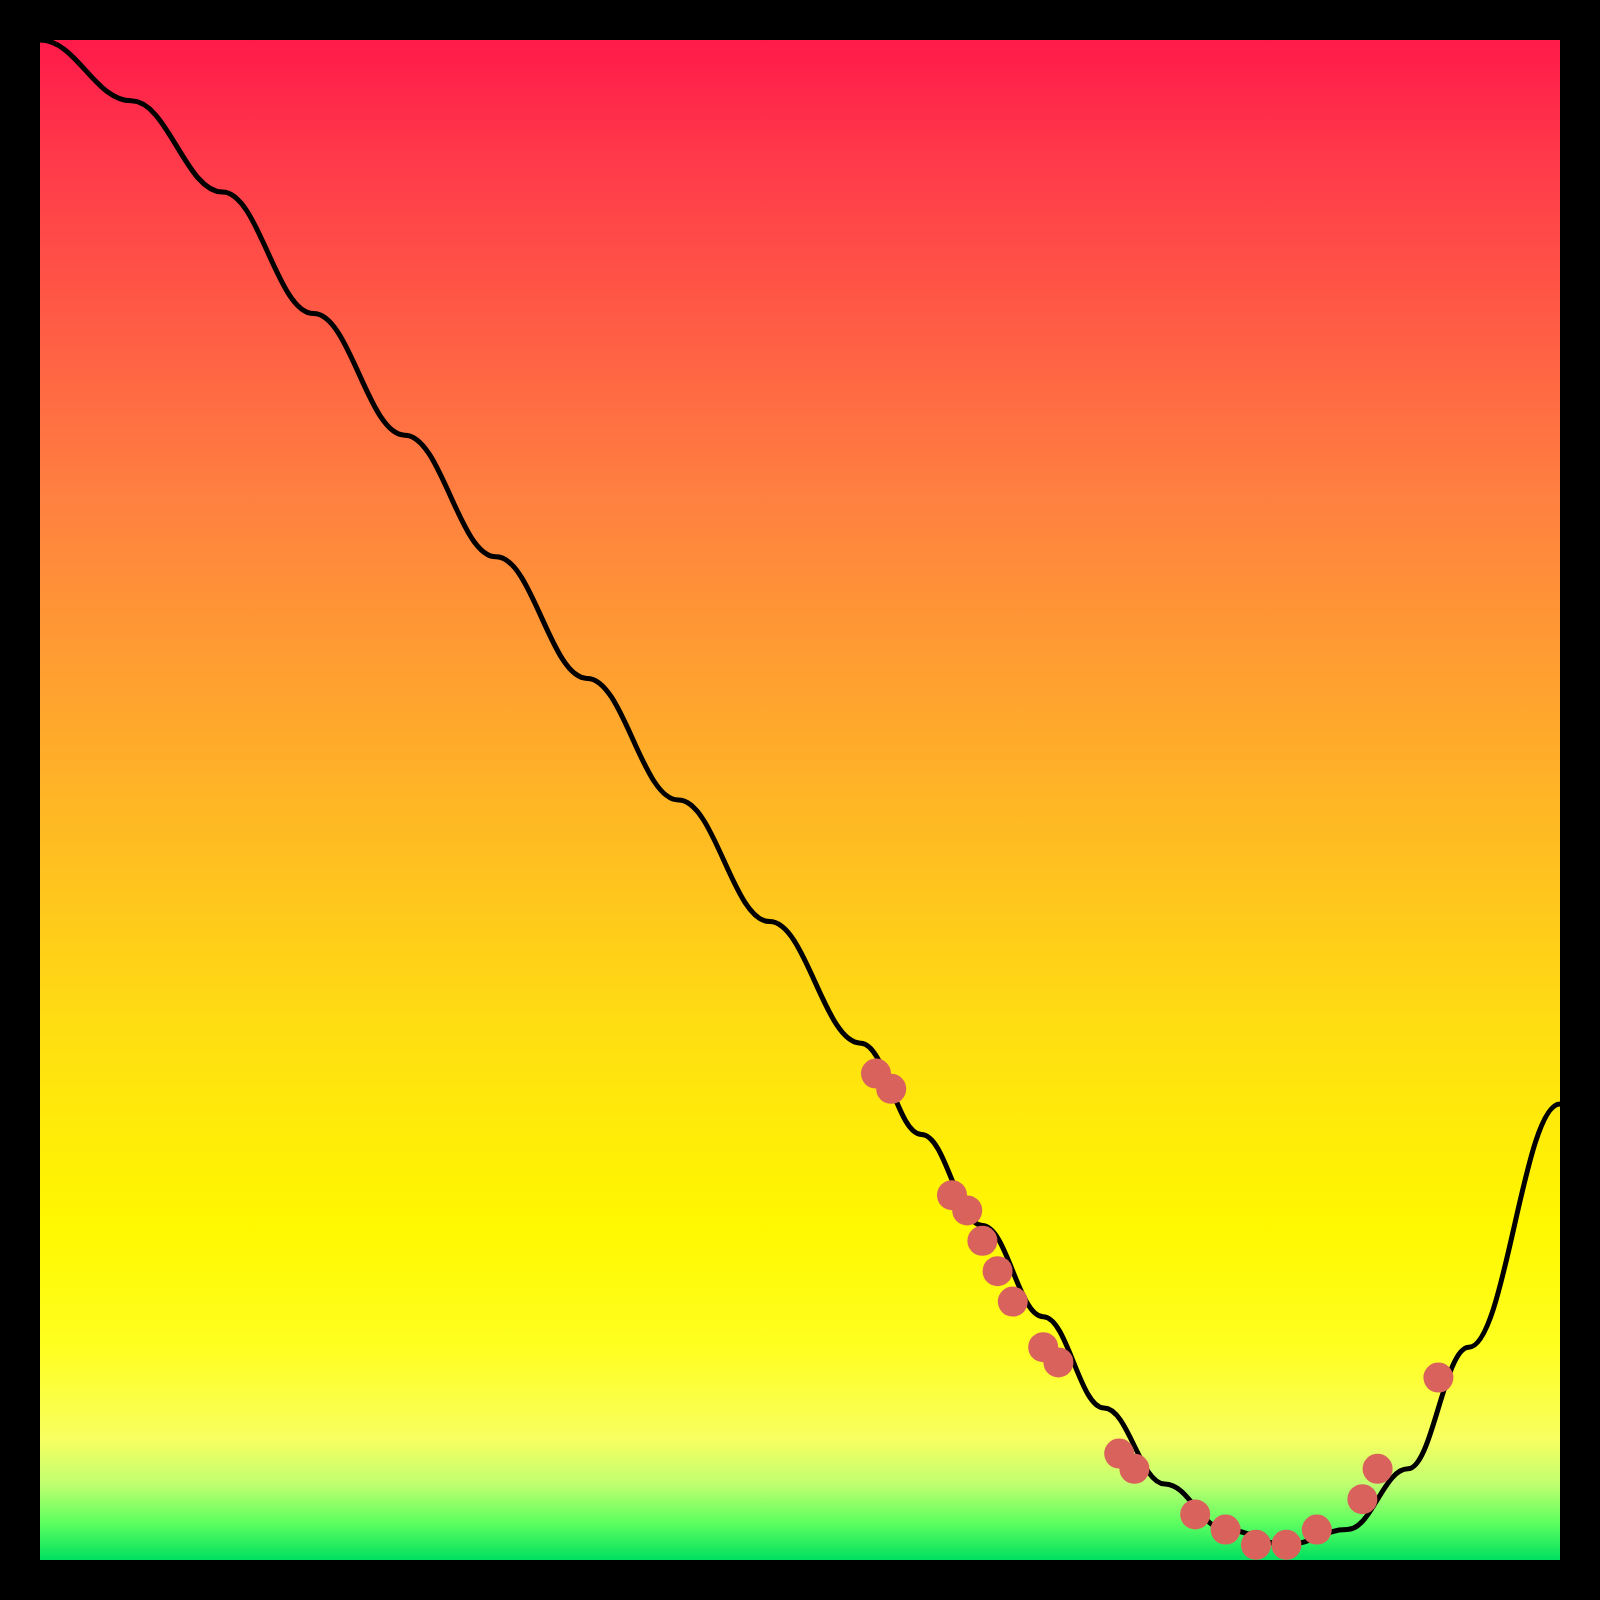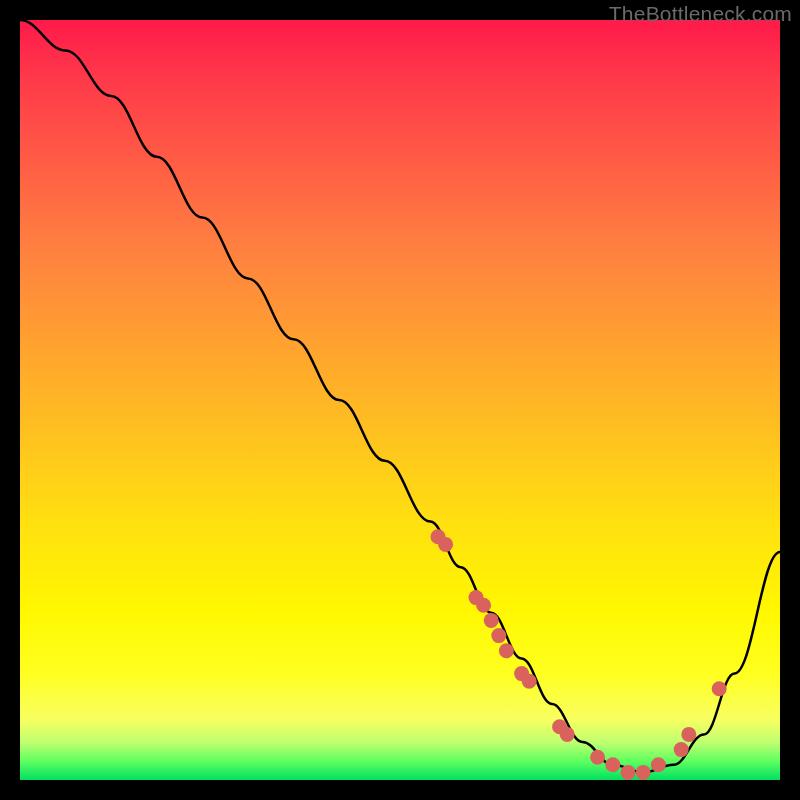--- a/index.html
+++ b/index.html
@@ -80,14 +80,13 @@
           <circle cx="592.8000000000001" cy="744.8" r="7.5" class="dot"></circle>
           <circle cx="608" cy="752.4" r="7.5" class="dot"></circle>
           <circle cx="623.1999999999999" cy="752.4" r="7.5" class="dot"></circle>
           <circle cx="638.4" cy="744.8" r="7.5" class="dot"></circle>
           <circle cx="661.2" cy="729.6" r="7.5" class="dot"></circle>
           <circle cx="668.8" cy="714.4" r="7.5" class="dot"></circle>
           <circle cx="699.2" cy="668.8" r="7.5" class="dot"></circle>
         </g>
     </svg>
   </div>
-  <div class="watermark">TheBottleneck.com</div>
 </div>
 
 </body></html>

